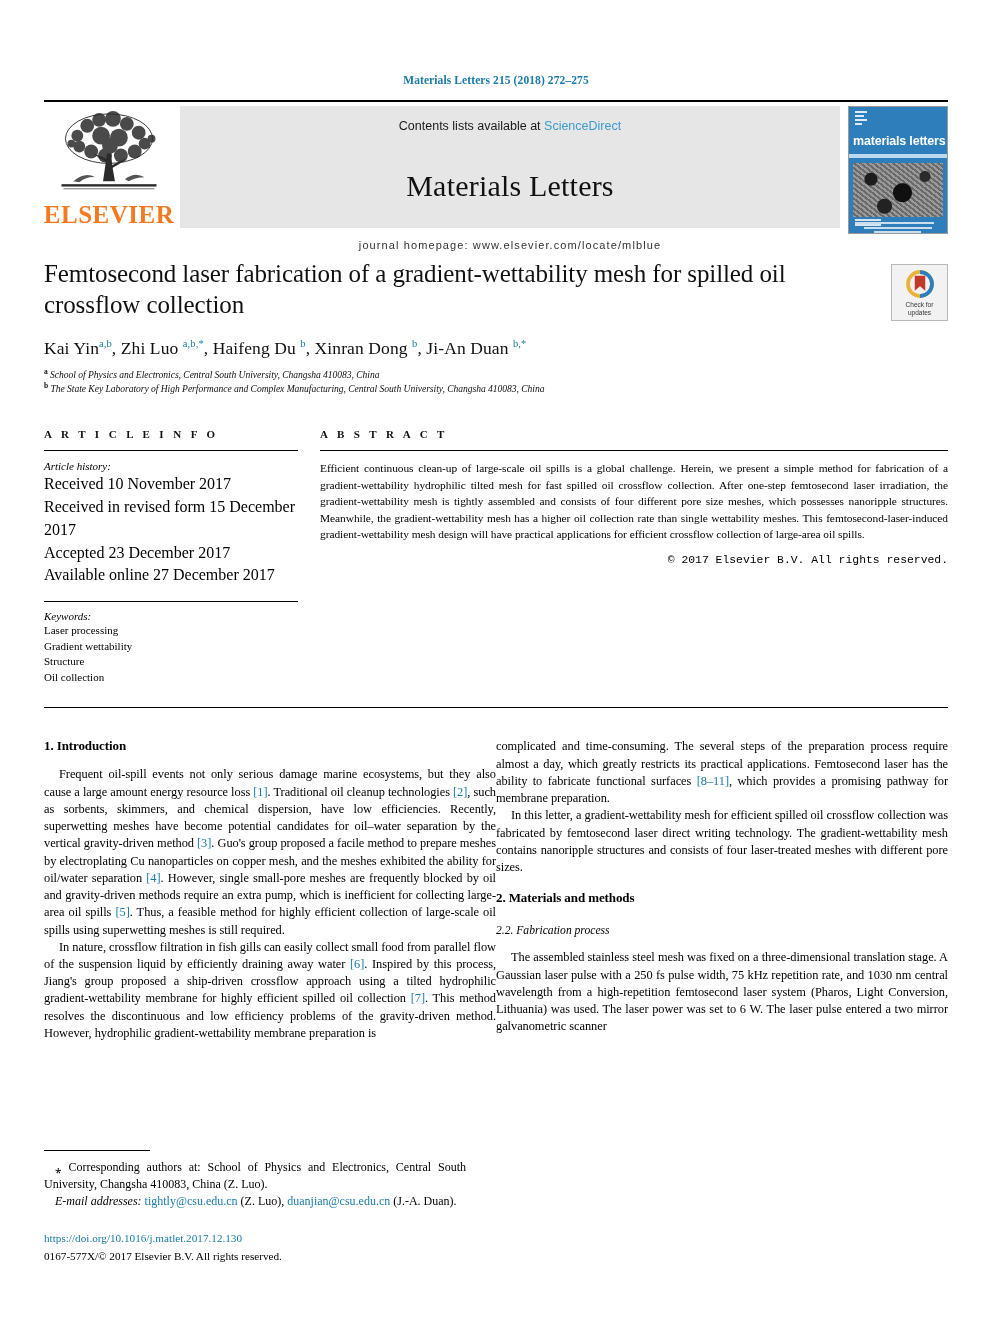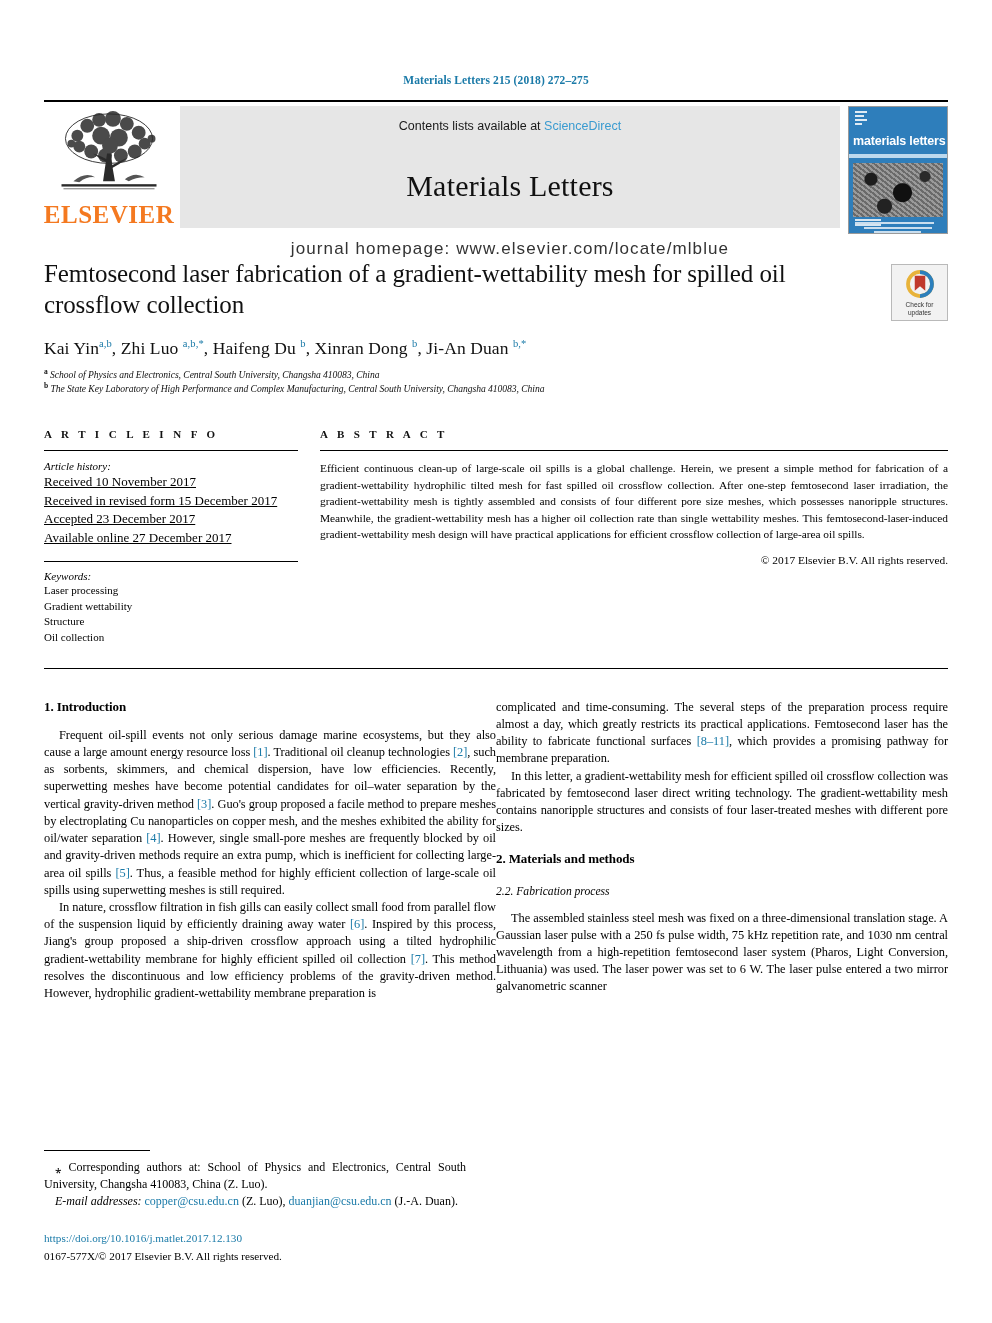--- a/index.html
+++ b/index.html
@@ -81,21 +81,21 @@
   }
   .contents-line .sd { color: #3a9bd0; }
   .journal-name {
     font-family: "Liberation Serif", serif;
     font-size: 30px;
     color: #111;
     letter-spacing: .2px;
   }
   .homepage-line {
     font-family: "Liberation Sans", sans-serif;
-    font-size: 17px;
+    font-size: 11px;
     letter-spacing: 1.1px;
     color: #333;
   }
 
   
   .cover-thumb {
     flex: 0 0 100px;
     width: 100px;
     height: 128px;
     border: 1px solid #9a9a9a;
@@ -204,38 +204,38 @@
   }
   .hr-thin { border: 0; border-top: 1.6px solid #000; margin: 0 0 9px 0; }
   .hr-mid  { border: 0; border-top: 1.3px solid #000; margin: 14px 0 8px 0; }
 
   .hist-label, .kw-label {
     font-style: italic;
     font-size: 11px;
     margin: 0 0 1px 0;
   }
   .meta-line {
-    font-size: 13px;
+    font-size: 16px;
     line-height: 1.42;
     margin: 0;
-    text-decoration: underline;
   }
   .kw-line { font-size: 11px; line-height: 1.42; margin: 0; }
 
   .abs-body {
     font-size: 11.4px;
     line-height: 1.44;
     text-align: justify;
     margin: 0;
     letter-spacing: -.05px;
   }
   .abs-copy {
     text-align: right;
     font-size: 11.4px;
     margin-top: 12px;
+    font-family: Liberation Mono, monospace;
   }
 
   
   .big-rule {
     margin: 22px 44px 0 44px;
     border: 0;
     border-top: 1.6px solid #000;
   }
 
   
@@ -449,21 +449,21 @@
 
 
       <h3 class="h-sub">2.2. Fabrication process</h3>
       <p class="para">The assembled stainless steel mesh was fixed on a three-dimensional translation stage. A Gaussian laser pulse with a 250 fs pulse width, 75 kHz repetition rate, and 1030 nm central wavelength from a high-repetition femtosecond laser system (Pharos, Light Conversion, Lithuania) was used. The laser power was set to 6 W. The laser pulse entered a two mirror galvanometric scanner</p>
     </div>
   </div>
 
   <div class="footnote">
     <hr class="fn-rule">
     <p class="fn-text">⁎ <span>Corresponding authors at: School of Physics and Electronics, Central South University, Changsha 410083, China (Z. Luo).</span></p>
-    <p class="fn-text em"><span class="lbl">E-mail addresses:</span> <span class="fn-link">copper@csu.edu.cn</span> <span>(Z. Luo),</span> <span class="fn-link">duanjian@csu.edu.cn</span> <span>(J.-A. Duan).</span></p>
+    <p class="fn-text em"><span class="lbl">E-mail addresses:</span> <span class="fn-link">tightly@csu.edu.cn</span> <span>(Z. Luo),</span> <span class="fn-link">duanjian@csu.edu.cn</span> <span>(J.-A. Duan).</span></p>
 
     <div class="doi-block">
       <span class="doi-link">https://doi.org/10.1016/j.matlet.2017.12.130</span>
       <span class="issn-line">0167-577X/© 2017 Elsevier B.V. All rights reserved.</span>
     </div>
   </div>
 
 </div>
 
 </body></html>

